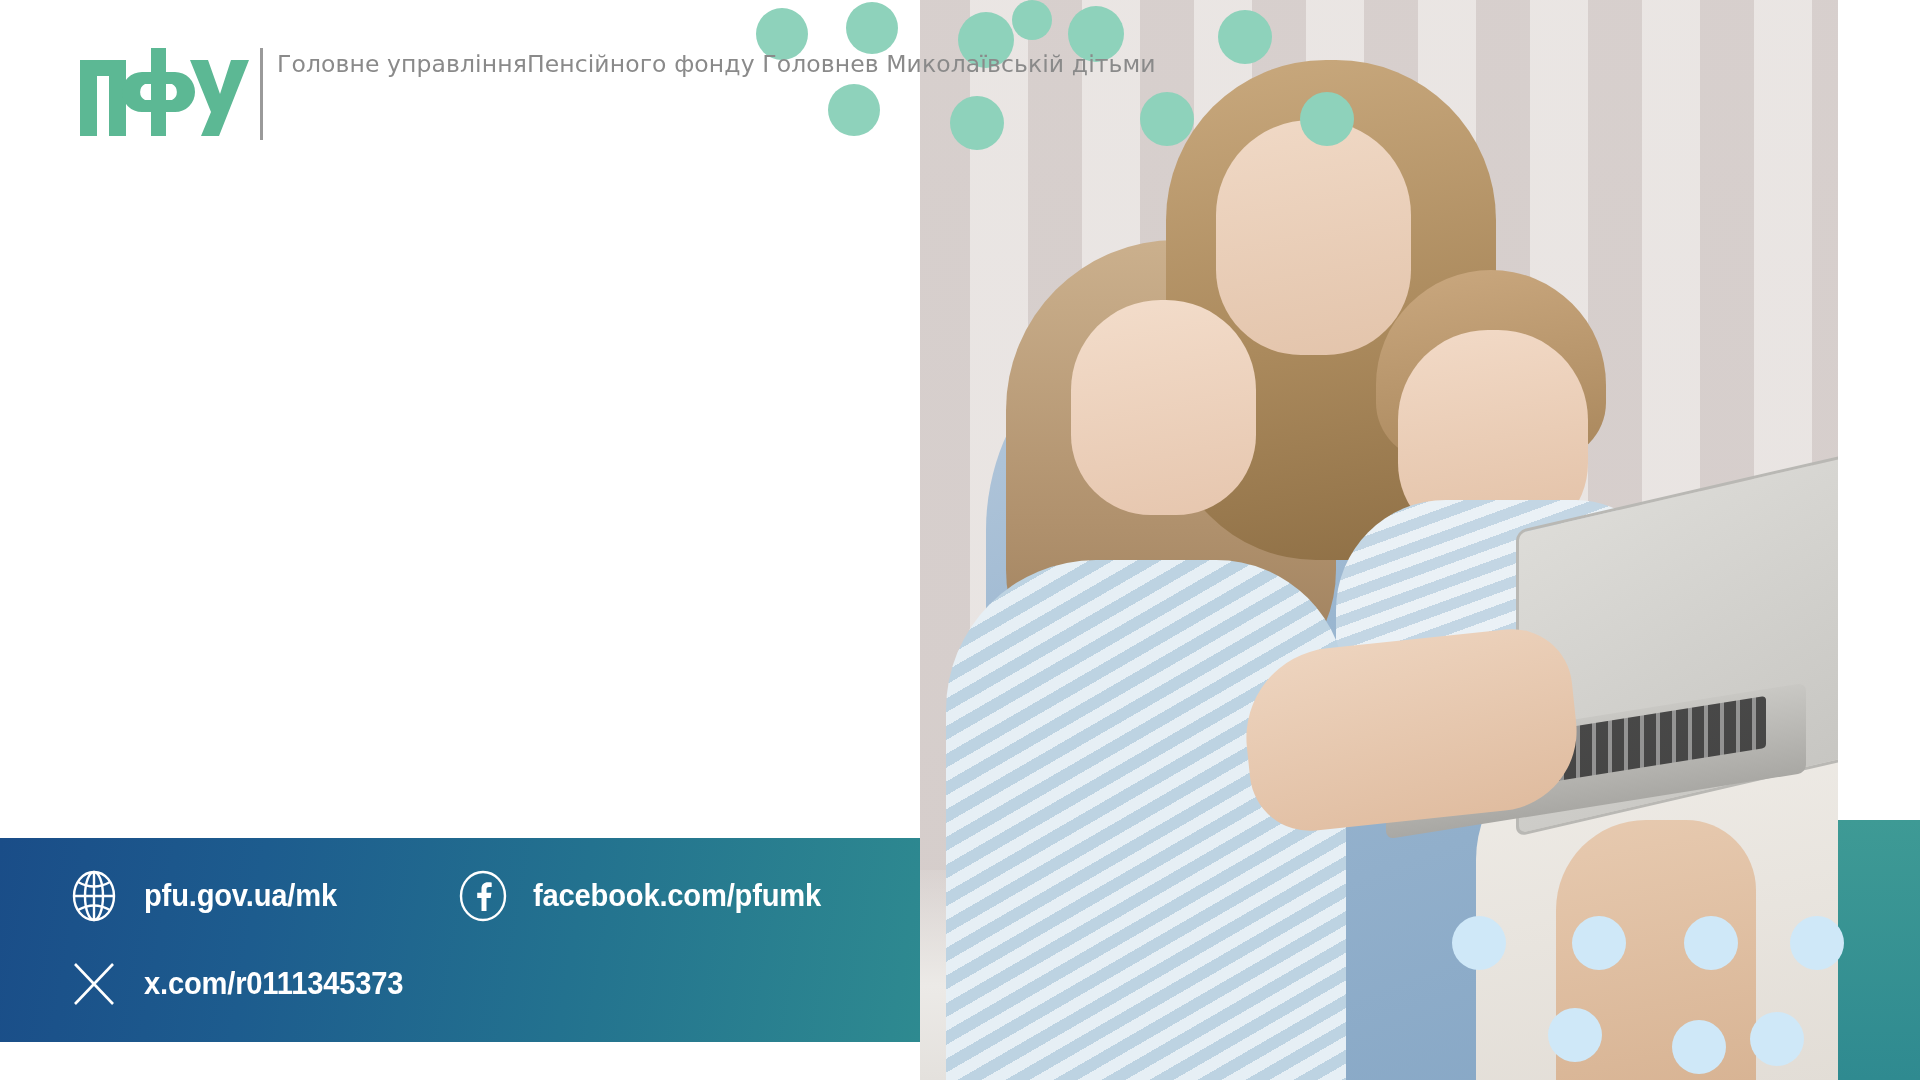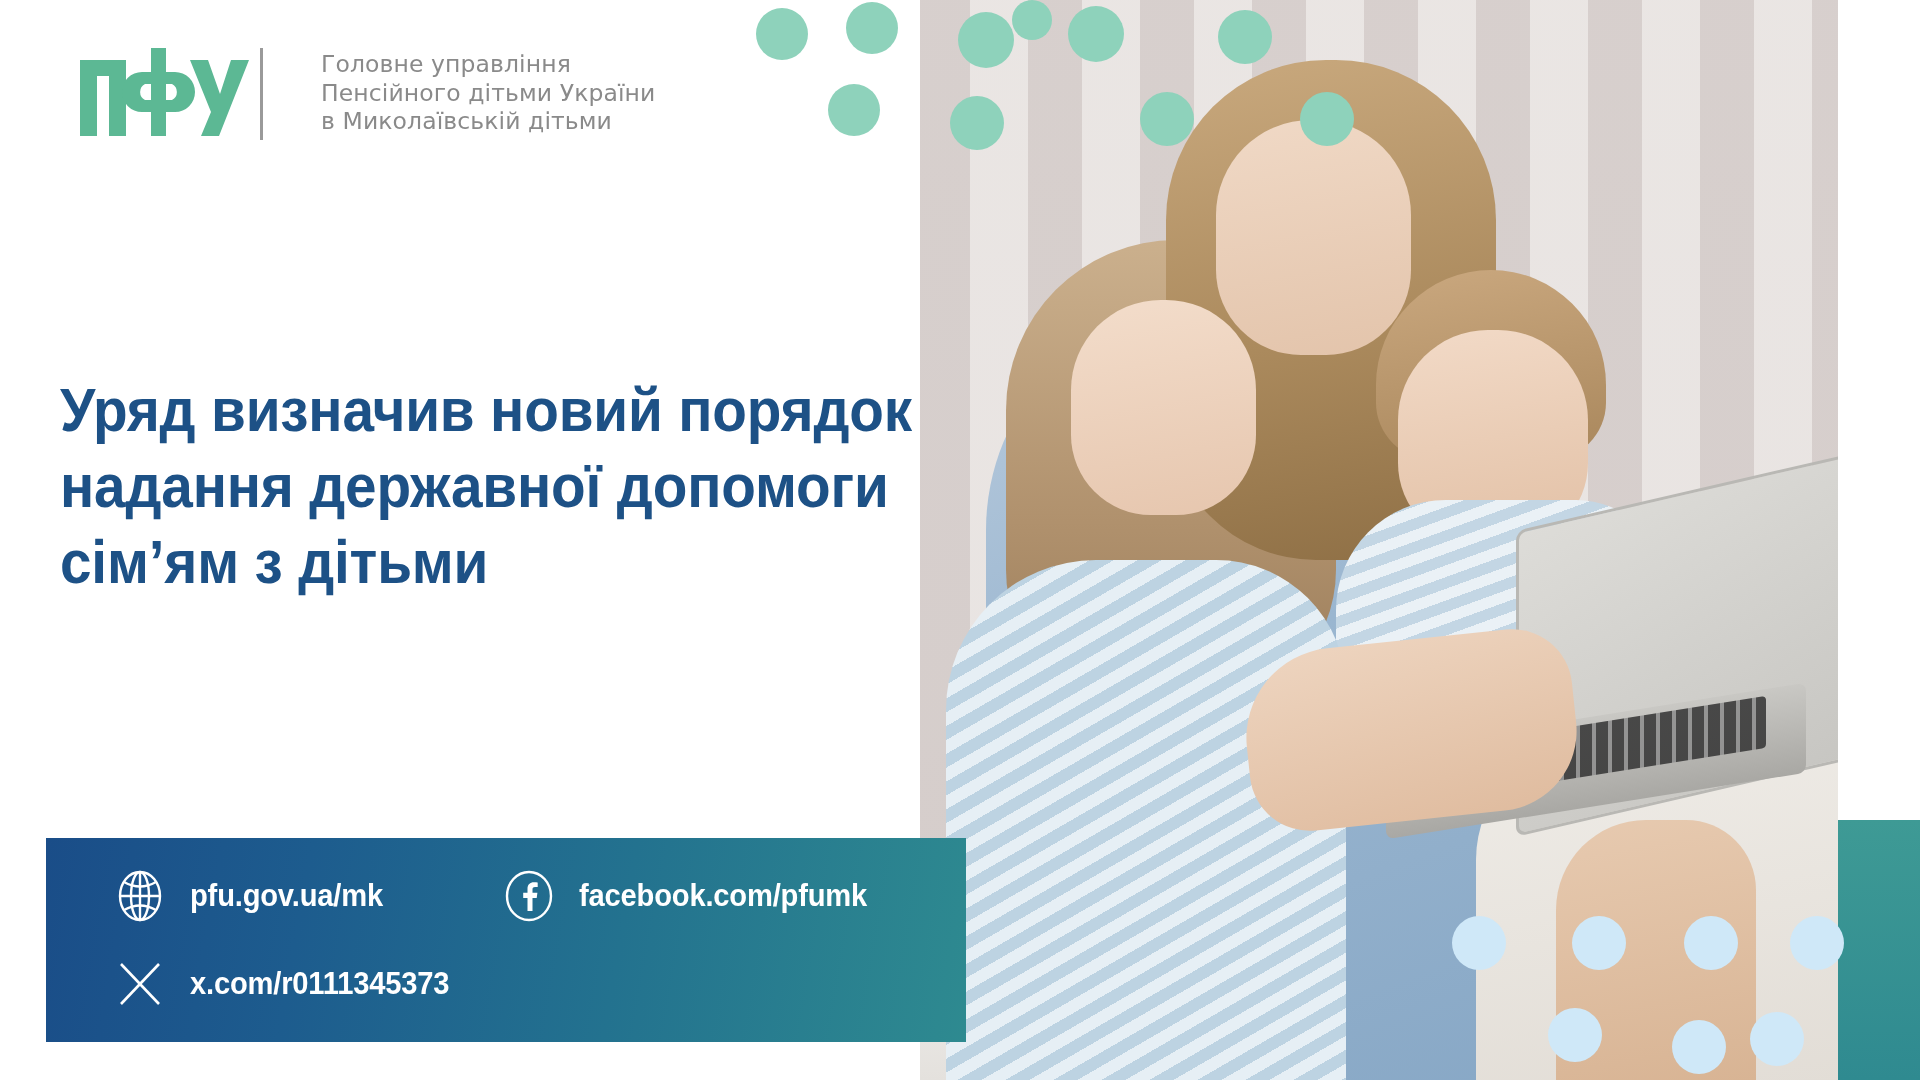--- a/index.html
+++ b/index.html
@@ -47,24 +47,23 @@
   }
   .logo-divider {
     width: 3px;
     height: 92px;
     background: #9a9a9a;
     margin: 4px 14px 0 10px;
     flex: 0 0 auto;
   }
   .logo-text {
     display: flex;
-    flex-direction: column;
+    flex-direction: row;
     justify-content: flex-start;
     padding-top: 6px;
-    margin-left: 44px;
   }
   .logo-text span {
     display: block;
     font-family: "DejaVu Sans", sans-serif;
     font-size: 23.5px;
     line-height: 28.5px;
     color: #8a8a8a;
     letter-spacing: 0.1px;
     white-space: nowrap;
   }
@@ -92,21 +91,20 @@
 
   
   .footer-bar {
     position: absolute;
     left: 0;
     top: 838px;
     width: 920px;
     height: 204px;
     background: linear-gradient(100deg, #1a4d88 0%, #1d5c8e 28%, #23728f 62%, #2e8a90 100%);
     z-index: 8;
-    margin-left: 46px;
   }
   .footer-grid {
     position: absolute;
     left: 0; top: 0;
     width: 100%; height: 100%;
     display: grid;
     grid-template-columns: 415px 1fr;
     grid-template-rows: 1fr 1fr;
     padding: 14px 0 14px 0;
     box-sizing: border-box;
@@ -365,30 +363,25 @@
         <rect x="73" y="4" width="15" height="88"></rect>
         <path d="M73 28 h-9 a20 20 0 0 0 0 40 h9 v-12 h-6 a9 9 0 0 1 0 -16 h6 z"></path>
         <path d="M88 28 h9 a20 20 0 0 1 0 40 h-9 v-12 h6 a9 9 0 0 0 0 -16 h-6 z"></path>
 
         <path d="M112 16 h18 l12 34 l11 -34 h18 l-30 76 h-18 l10 -24 z"></path>
       </g>
     </svg>
     <div class="logo-divider"></div>
     <div class="logo-text">
       <span>Головне управління</span>
-      <span>Пенсійного дітьми України</span>
+      <span>Пенсійного фонду Головне</span>
       <span>в Миколаївській дітьми</span>
     </div>
   </div>
 
-  <div class="headline">
-    <span class="hl-line">Уряд визначив новий порядок</span>
-    <span class="hl-line">надання державної допомоги</span>
-    <span class="hl-line">сім’ям з дітьми</span>
-  </div>
 
   <div class="footer-bar">
     <div class="footer-grid">
 
       <div class="contact-item">
         <span class="contact-icon">
           <svg width="52" height="52" viewBox="0 0 52 52" aria-hidden="true">
             <g fill="none" stroke="#ffffff" stroke-width="2.4">
               <ellipse cx="26" cy="26" rx="20" ry="24"></ellipse>
               <line x1="26" y1="2" x2="26" y2="50"></line>

